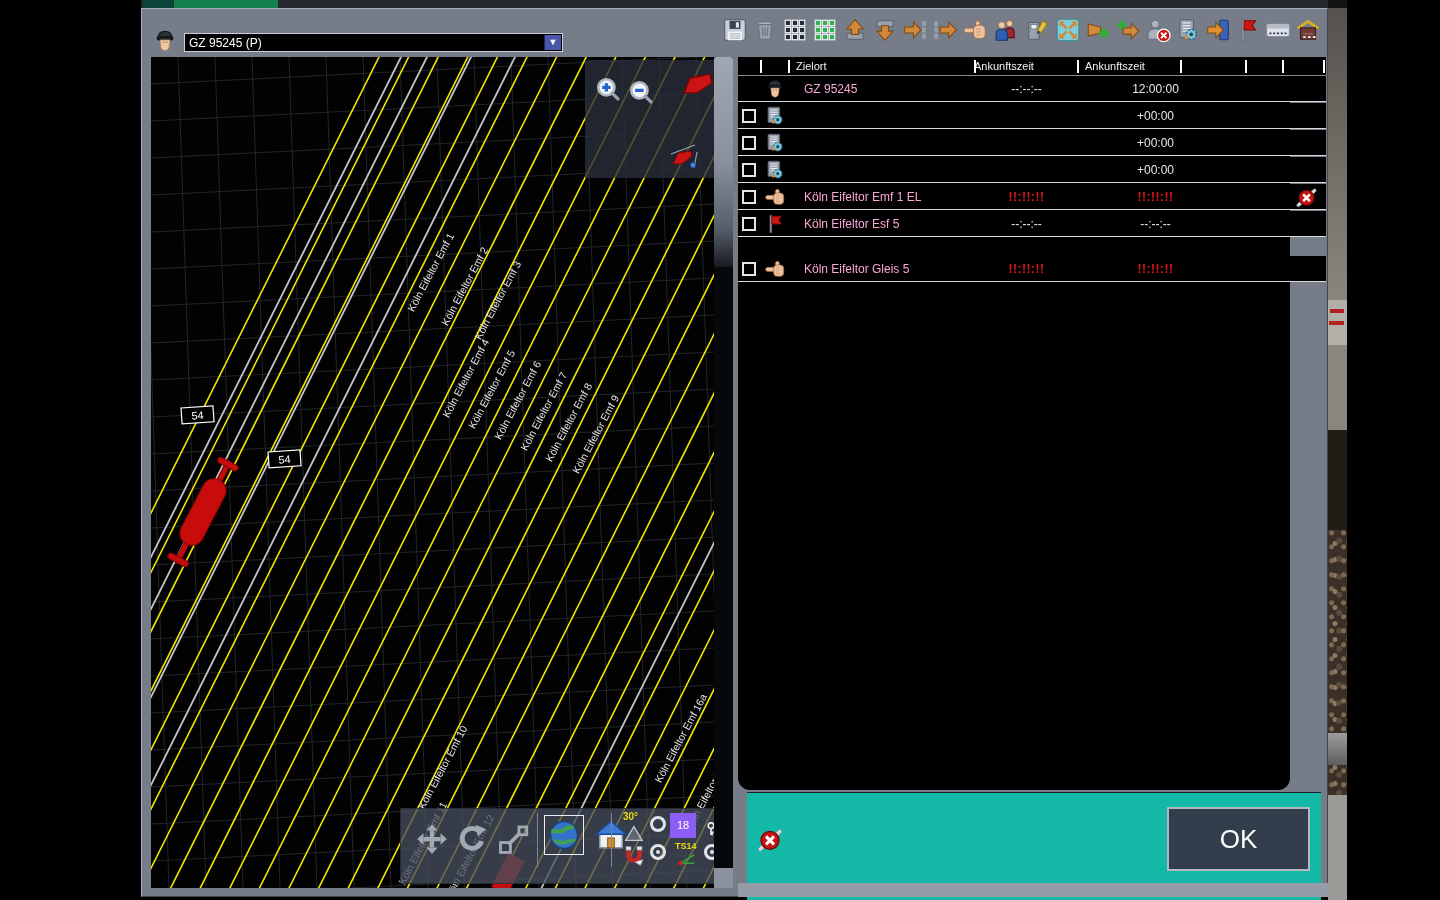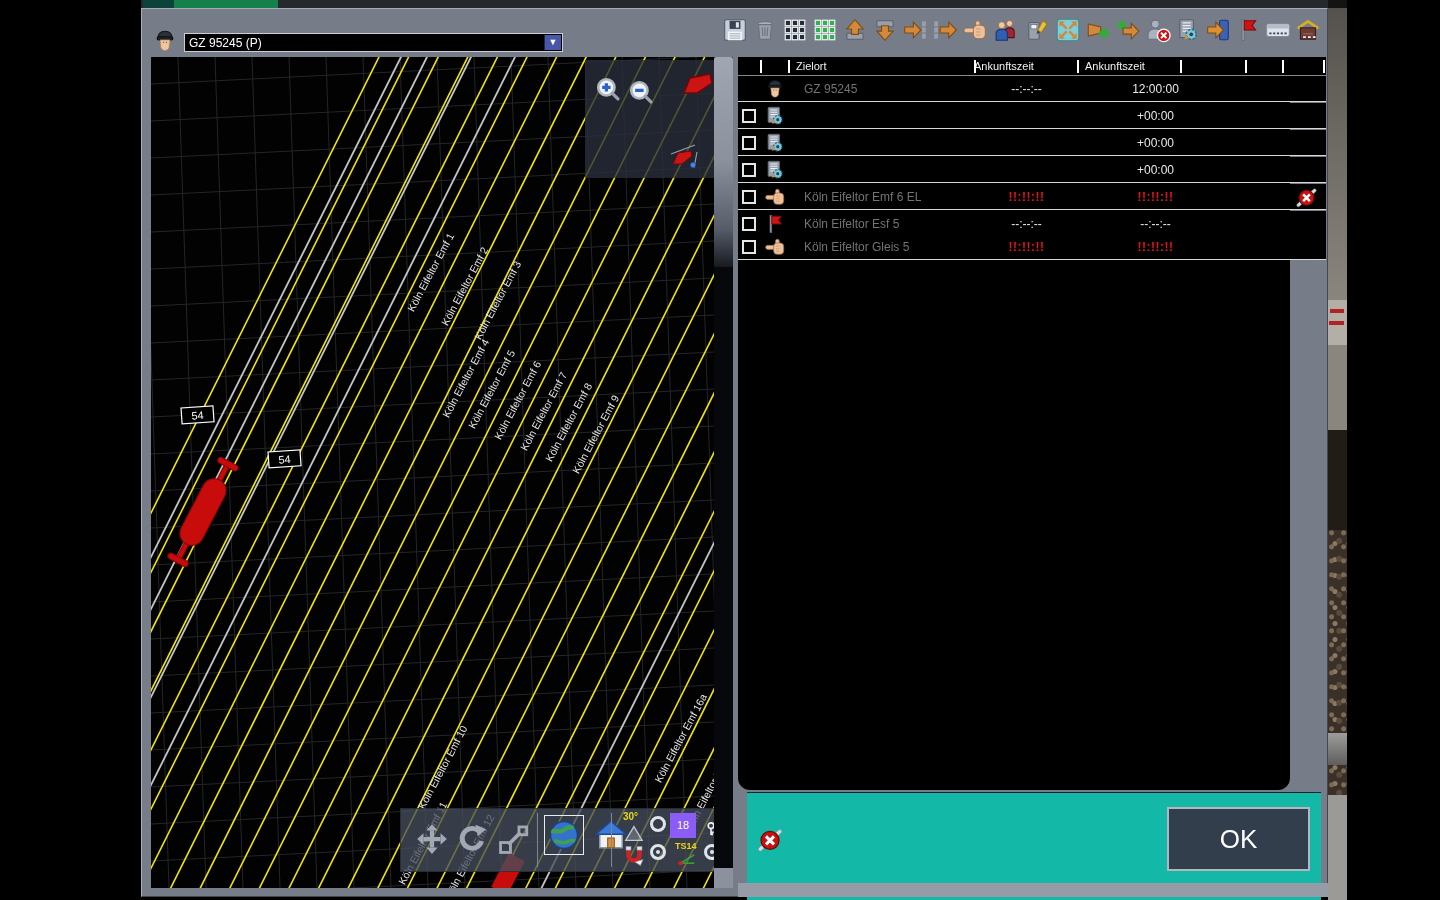--- a/index.html
+++ b/index.html
@@ -22,21 +22,21 @@
   #train-select-text { position:absolute; left:4px; top:2px; white-space:nowrap; }
   #train-select-arrow { position:absolute; right:1px; top:1px; width:17px; height:15px;
                         background:#4a57a8; border-left:1px solid #20284a; color:#fff;
                         font-size:9px; text-align:center; line-height:15px; }
 
   
   #map { left:130px; top:57px; width:563px; height:831px; background:#020202; overflow:hidden; }
   #minimap { left:413px; top:3px; width:137px; height:118px; background:rgba(40,46,60,0.8); }
   .mm-icon { position:absolute; display:block; }
 
-  #map-toolbar { left:228px; top:751px; width:352px; height:64px; background:rgba(70,78,92,0.78);
+  #map-toolbar { left:228px; top:751px; width:352px; height:76px; background:rgba(70,78,92,0.78);
                  border:1px solid rgba(28,32,40,0.55); }
   .mt-icon { position:absolute; display:block; }
   .mt-div { position:absolute; top:4px; width:1px; height:54px; background:#565d6a;
             border-right:1px solid #7d8492; }
   .yellow-lbl { position:absolute; color:#e8d818; font-size:10px; font-weight:bold; white-space:nowrap; }
   .radio { position:absolute; width:16px; height:16px; border:3px solid #dfe4ea; border-radius:50%; }
   .radio .dot { display:none; position:absolute; left:3px; top:3px; width:4px; height:4px;
                 border-radius:50%; background:#dfe4ea; }
   .radio.on .dot { display:block; }
   #grid-size-box { position:absolute; left:269px; top:4px; width:26px; height:25px; background:#8b5cf6;
@@ -55,21 +55,21 @@
   
   #table { left:717px; top:57px; width:552px; height:733px; background:#000;border-radius:12px; }
   #table-header { position:absolute; left:0; top:0; width:588px; height:19px; background:#000;
                   border-bottom:1px solid #888; }
   .th-label { position:absolute; top:3px; color:#f2f2f2; font-size:11px; }
   .th-tick { position:absolute; top:3px; width:2px; height:13px; background:#fff; }
   .trow { position:absolute; left:0; width:588px; height:26px; border-bottom:1px solid #d8d8d8; background:#000; }
   .trow .cbx { position:absolute; left:4px; top:6px; width:14px; height:14px; border:2px solid #e6e6e6;
                background:#000; cursor:pointer; }
   .trow .ricon { position:absolute; left:26px; top:2px; width:22px; height:22px; }
-  .trow .zielort { position:absolute; left:66px; top:6px; color:#737373; font-size:12px; white-space:nowrap; }
+  .trow .zielort { position:absolute; left:66px; top:6px; color:#f9a8d4; font-size:12px; white-space:nowrap; }
   .trow .ankunft { position:absolute; left:237px; top:6px; width:103px; text-align:center;
                    color:#e8e8e8; font-size:12px; }
   .trow .abfahrt { position:absolute; left:340px; top:6px; width:103px; padding-left:52px; text-align:center;
                    color:#e8e8e8; font-size:12px; }
   .trow .invalid { color:#e01414; font-weight:bold; letter-spacing:0.5px; }
   .trow .ticon { position:absolute; left:556px; top:1px; width:25px; height:25px; cursor:pointer; }
 
   
   #ok-panel { left:726px; top:792px; width:574px; height:115px; background:#14b8a6;
               border-top:1px solid #1b222c; }
@@ -519,21 +519,21 @@
         <div class="trow" style="top: 127px;">
           <span class="cbx"></span>
           <span class="ricon">
             <svg width="100%" height="100%" viewBox="0 0 24 24" xmlns="http://www.w3.org/2000/svg">
               <rect x="12.5" y="3.5" width="4.2" height="8" rx="2.1" fill="#eec09c" stroke="#97693f" stroke-width="0.8"></rect>
               <rect x="1.8" y="10.2" width="13" height="4.4" rx="2.2" fill="#eec09c" stroke="#97693f" stroke-width="0.8"></rect>
               <rect x="10.5" y="7.5" width="11" height="12.5" rx="4" fill="#eec09c" stroke="#97693f" stroke-width="0.8"></rect>
               <path d="M13 11h4M13 13.8h4M13 16.6h4" stroke="#c99b72" stroke-width="0.9"></path>
             </svg>
           </span>
-          <span class="zielort">Köln Eifeltor Emf 6 EL</span>
+          <span class="zielort">Köln Eifeltor Emf 1 EL</span>
           <span class="ankunft invalid">!!:!!:!!</span>
           <span class="abfahrt invalid">!!:!!:!!</span>
           <span class="ticon">
             <svg width="100%" height="100%" viewBox="0 0 24 24" xmlns="http://www.w3.org/2000/svg">
               <rect x="0" y="10.8" width="24" height="3" rx="1.5" fill="#d8dde3" stroke="#8a929e" stroke-width="0.5" transform="rotate(-42 12 12.3)"></rect>
               <circle cx="12" cy="12.3" r="7.2" fill="#c81212" stroke="#6e0606"></circle>
               <path d="M8.8 9.1l6.4 6.4m0-6.4l-6.4 6.4" stroke="#fff" stroke-width="2.4"></path>
             </svg>
           </span>
         </div>
@@ -542,21 +542,21 @@
           <span class="ricon">
             <svg width="100%" height="100%" viewBox="0 0 24 24" xmlns="http://www.w3.org/2000/svg">
               <rect x="6.5" y="2.5" width="2" height="19" fill="#98a0ac" stroke="#59606c" stroke-width="0.6"></rect>
               <path d="M8.5 3.5h10.5l-3.2 4.2 3.2 4.3H8.5z" fill="#d01414" stroke="#7a0808"></path>
             </svg>
           </span>
           <span class="zielort">Köln Eifeltor Esf 5</span>
           <span class="ankunft">--:--:--</span>
           <span class="abfahrt">--:--:--</span>
         </div>
-        <div class="trow" style="top: 177px; padding-left: 28px;">
+        <div class="trow" style="top: 199px; padding-left: 28px;">
           <span class="cbx"></span>
           <span class="ricon">
             <svg width="100%" height="100%" viewBox="0 0 24 24" xmlns="http://www.w3.org/2000/svg">
               <rect x="12.5" y="3.5" width="4.2" height="8" rx="2.1" fill="#eec09c" stroke="#97693f" stroke-width="0.8"></rect>
               <rect x="1.8" y="10.2" width="13" height="4.4" rx="2.2" fill="#eec09c" stroke="#97693f" stroke-width="0.8"></rect>
               <rect x="10.5" y="7.5" width="11" height="12.5" rx="4" fill="#eec09c" stroke="#97693f" stroke-width="0.8"></rect>
               <path d="M13 11h4M13 13.8h4M13 16.6h4" stroke="#c99b72" stroke-width="0.9"></path>
             </svg>
           </span>
           <span class="zielort">Köln Eifeltor Gleis 5</span>

